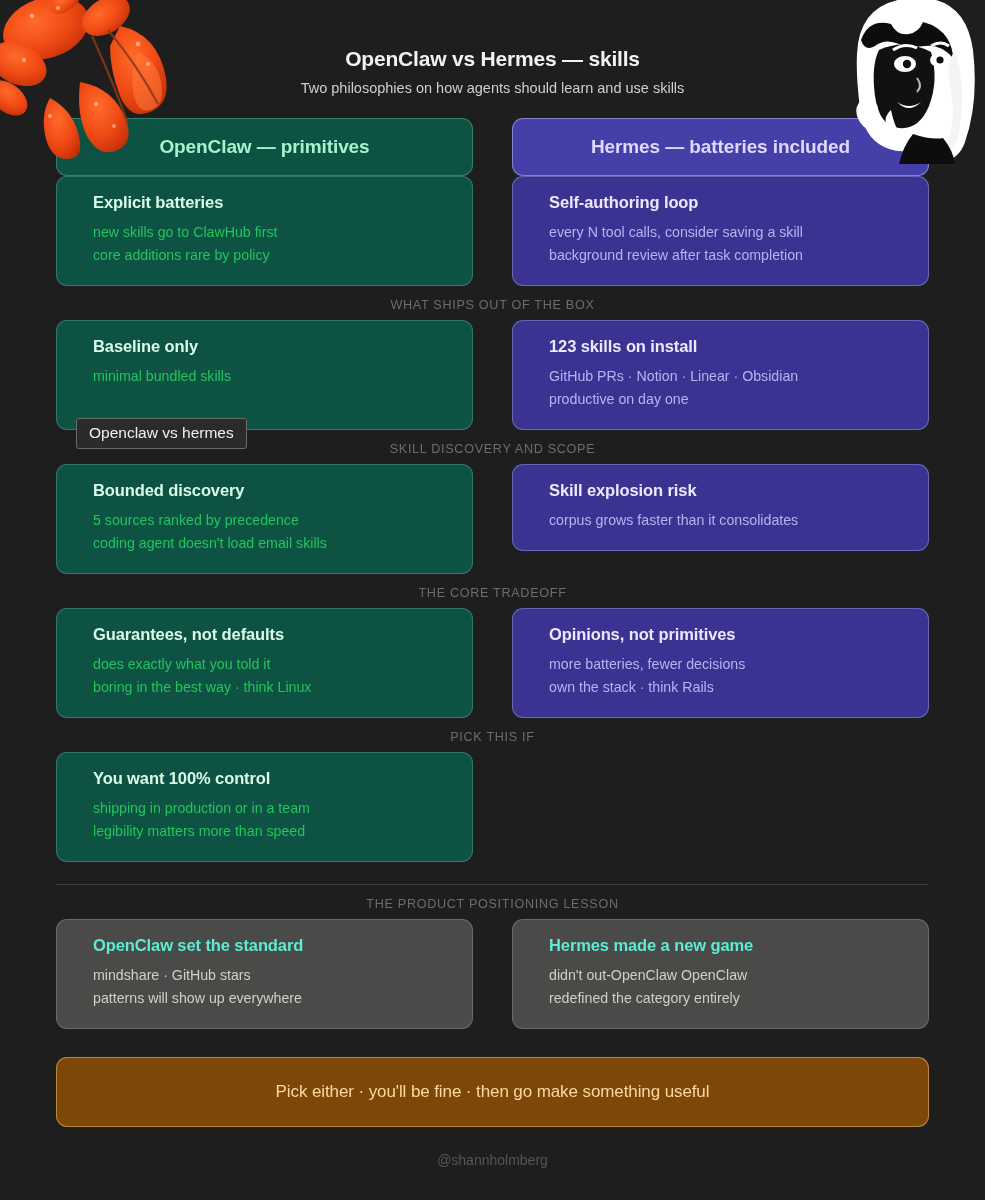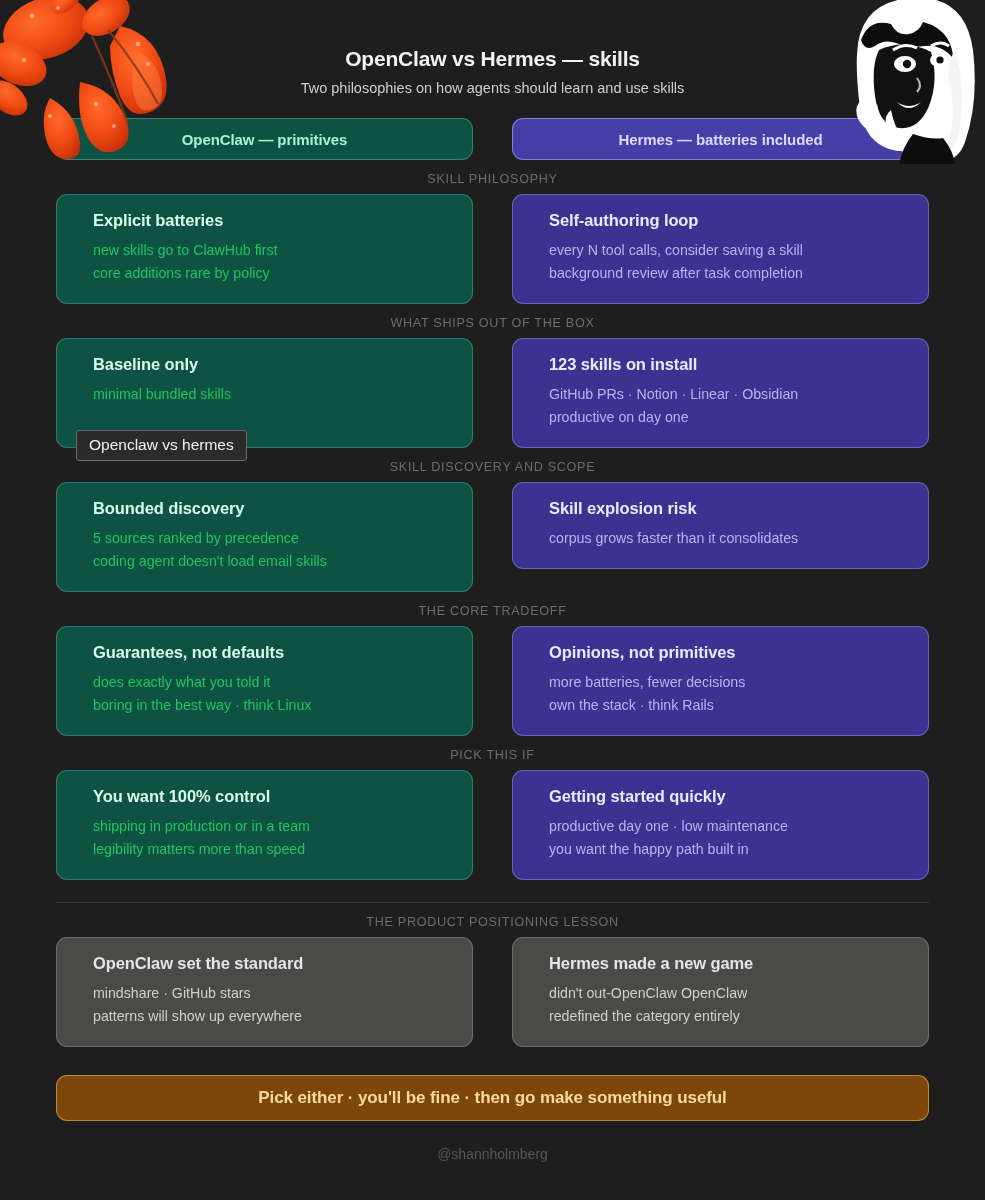--- a/index.html
+++ b/index.html
@@ -53,58 +53,58 @@
     font-size:16.5px; font-weight:bold;
     margin-bottom:9px;
     letter-spacing:-0.1px;
   }
   .card-line { font-size:14.2px; line-height:1.62; }
 
   .green .card-title  { color:#d8fbe9; }
   .green .card-line   { color:#22c55e; }
   .purple .card-title { color:#ece9ff; }
   .purple .card-line  { color:#b9b2f2; }
-  .gray .card-title   { color:#e5e5e5; }
+  .gray .card-title   { color:#5eead4; }
   .gray .card-line    { color:#cfcfcb; }
 
   
   .pill {
-    height:42px; border-radius:11px;
+    height:58px; border-radius:11px;
     display:flex; align-items:center; justify-content:center;
-    font-size:15px; font-weight:bold;
+    font-size:19px; font-weight:bold;
     border:1px solid rgba(255,255,255,0.22);
     letter-spacing:-0.1px;
   }
   .pill.green  { background:#0d5242; color:#a7f3cf; border-color:rgba(120,220,190,0.35); }
   .pill.purple { background:#4540a8; color:#ded9ff; border-color:rgba(185,180,240,0.55); }
 
   .divider {
     height:1px; background:#3a3a3a;
     margin:22px 56px 0 56px;
   }
 
   
   .banner {
     margin:28px 56px 0 56px;
-    height:46px; border-radius:11px;
+    height:70px; border-radius:11px;
     background:#7d4708;
     border:1px solid rgba(240,190,110,0.55);
     display:flex; align-items:center; justify-content:center;
-    color:#fbd9a0; font-size:17px; font-weight:bold;
+    color:#fbd9a0; font-size:17px; font-weight:normal;
     letter-spacing:-0.1px;
   }
   .handle {
     text-align:center; color:#555553;
     font-size:14px; margin-top:25px;
   }
 
   
   .tooltip {
     position:absolute;
-    left:76px; top:430px;
+    left:76px; top:418px;
     background:#2b2b2b;
     border:1px solid #6a6a6a;
     border-radius:3px;
     color:#f0f0f0;
     font-size:15.5px;
     padding:5px 12px 6px 12px;
     white-space:nowrap;
     z-index:40;
   }
 
@@ -123,21 +123,20 @@
   <div class="row" style="margin-top:22px;">
     <div class="col">
       <div class="pill green">OpenClaw — primitives</div>
     </div>
     <div class="col">
       <div class="pill purple">Hermes — batteries included</div>
     </div>
   </div>
 
   <div id="sections">
-      <div class="section-label">SKILL PHILOSOPHY</div>
       <div class="row">
         <div class="col">
           <div class="card green">
             <div class="card-title">Explicit batteries</div>
             <div class="card-line">new skills go to ClawHub first</div>
             <div class="card-line">core additions rare by policy</div>
           </div>
         </div>
         <div class="col">
           <div class="card purple">
@@ -197,27 +196,20 @@
           </div>
         </div>
       </div>
       <div class="section-label">PICK THIS IF</div>
       <div class="row">
         <div class="col">
           <div class="card green">
             <div class="card-title">You want 100% control</div>
             <div class="card-line">shipping in production or in a team</div>
             <div class="card-line">legibility matters more than speed</div>
-          </div>
-        </div>
-        <div class="col">
-          <div class="card purple">
-            <div class="card-title">Getting started quickly</div>
-            <div class="card-line">productive day one · low maintenance</div>
-            <div class="card-line">you want the happy path built in</div>
           </div>
         </div>
       </div>
     </div>
 
   <div class="divider"></div>
 
   <div class="section-label">THE PRODUCT POSITIONING LESSON</div>
   <div class="row">
     <div class="col">

